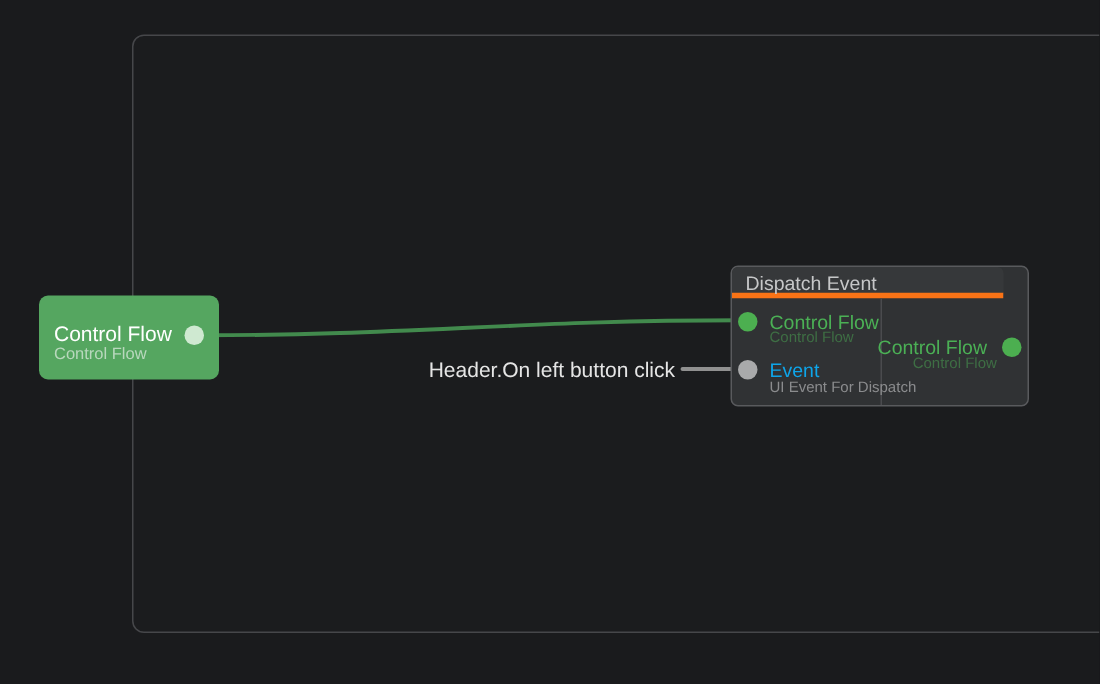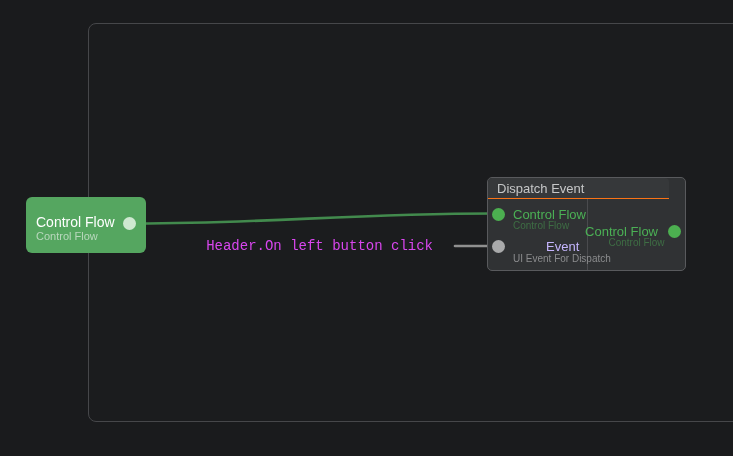--- a/index.html
+++ b/index.html
@@ -9,22 +9,22 @@
     font-family:"Liberation Sans", sans-serif;
   }
   .panel{
     position:absolute;left:88px;top:23px;width:680px;height:399px;
     border:1px solid #46474a;border-radius:8px;background:#1b1c1e;
     box-sizing:border-box;
   }
   .wires{position:absolute;left:0;top:0;width:733px;height:456px;pointer-events:none;}
   .wires path{pointer-events:stroke;}
   .wire-label{
-    position:absolute;right:300px;top:238px;height:16px;line-height:16px;
-    font-family:Liberation Mono, monospace;font-size:14px;color:#d946ef;white-space:nowrap;
+    position:absolute;right:283px;top:238px;height:16px;line-height:16px;
+    font-family:Liberation Sans, sans-serif;font-size:14px;color:#e5e5e5;white-space:nowrap;
   }
   
   .src-node{
     position:absolute;left:26px;top:197px;width:120px;height:56px;
     background:#55a660;border-radius:6px;box-sizing:border-box;
   }
   .src-title{position:absolute;left:10px;top:17px;font-size:14px;line-height:16px;color:#ffffff;white-space:nowrap;}
   .src-sub{position:absolute;left:10px;top:33px;font-size:11px;line-height:12px;color:#b9d8bd;white-space:nowrap;}
   .port{position:absolute;width:13px;height:13px;border-radius:50%;}
   .port-pale{background:#cfe9d1;}
@@ -32,31 +32,31 @@
   .port-gray{background:#a9aaab;}
   .src-port{left:97px;top:20px;}
   
   .dispatch-node{
     position:absolute;left:487px;top:177px;width:199px;height:94px;
     background:#303234;border:1px solid #595a5d;border-radius:5px;
     box-sizing:border-box;
   }
   .d-header{
     position:absolute;left:0;top:0;right:16px;height:21px;
-    background:#36383a;border-bottom:1px solid #f97316;
+    background:#36383a;border-bottom:4px solid #f97316;
     border-radius:4px 4px 0 0;
     font-size:13px;line-height:21px;color:#c6c7c8;padding-left:9px;
     box-sizing:border-box;white-space:nowrap;
   }
   .d-divider-v{position:absolute;left:99px;top:21px;bottom:0;width:1px;background:#4a4b4e;}
   .lbl{position:absolute;font-size:13px;line-height:15px;white-space:nowrap;}
   .sub{position:absolute;font-size:10px;line-height:12px;white-space:nowrap;}
   .green-txt{color:#4bb055;}
   .green-dim{color:#3e6e44;}
-  .white-txt{color:#c4b5fd;margin-left:33px;}
+  .white-txt{color:#0ea5e9;}
   .gray-dim{color:#8b8c8e;}
   .in1-port{left:4px;top:30px;}
   .in1-lbl{left:25px;top:29px;}
   .in1-sub{left:25px;top:42px;}
   .in2-port{left:4px;top:62px;}
   .in2-lbl{left:25px;top:61px;}
   .in2-sub{left:25px;top:75px;}
   .out1-port{left:180px;top:47px;}
   .out1-lbl{right:27px;top:46px;}
   .out1-sub{left:100px;right:0;top:59px;text-align:center;}

